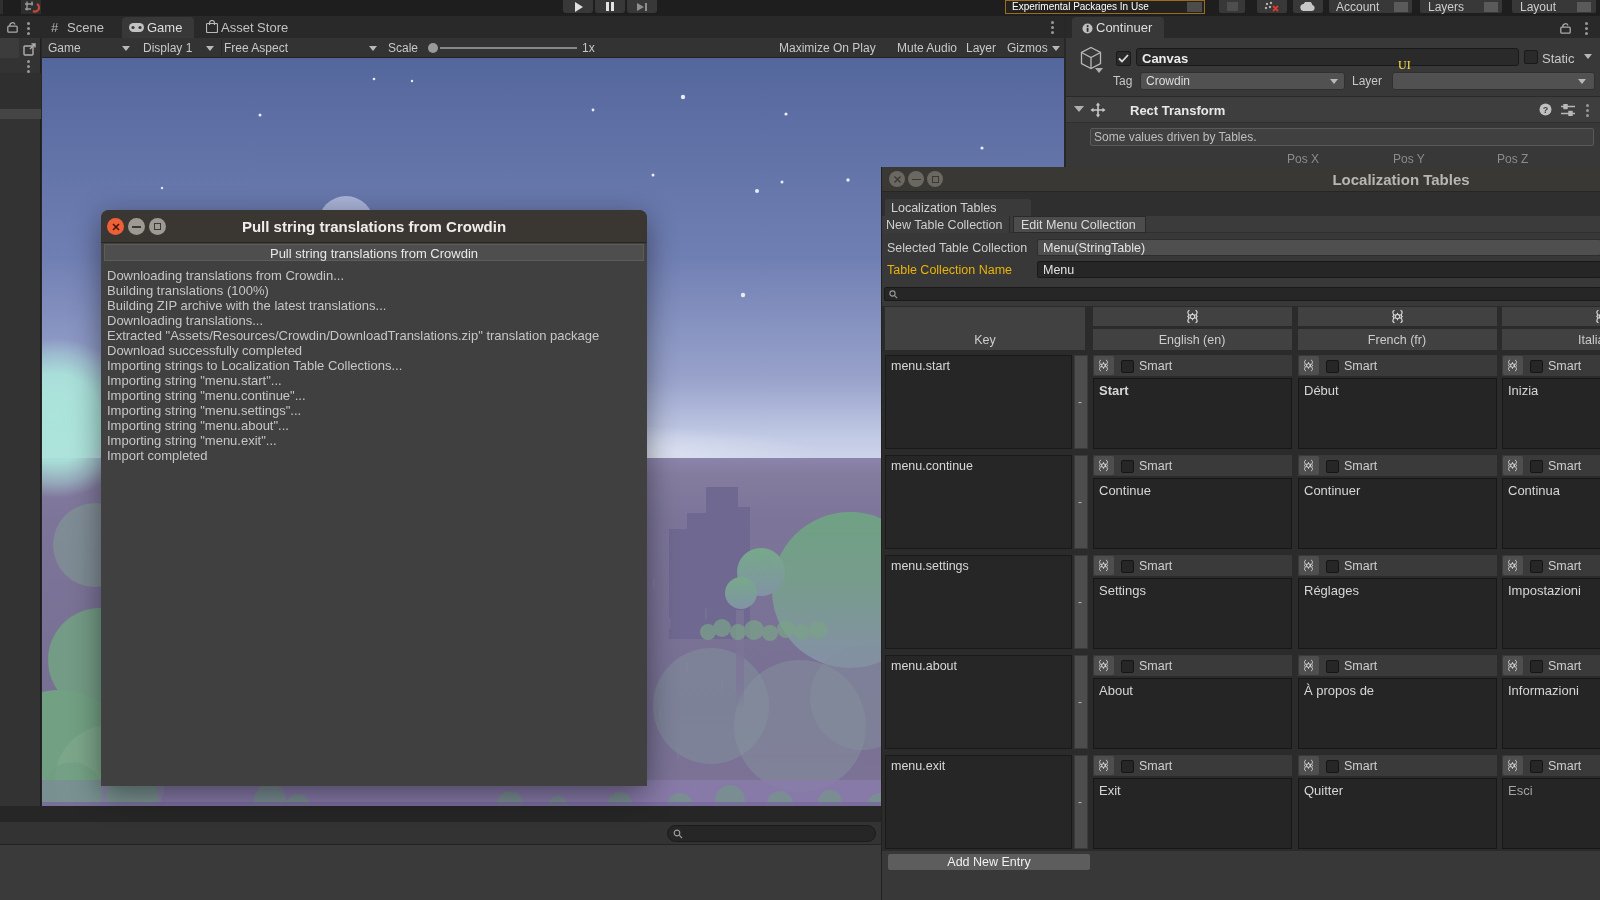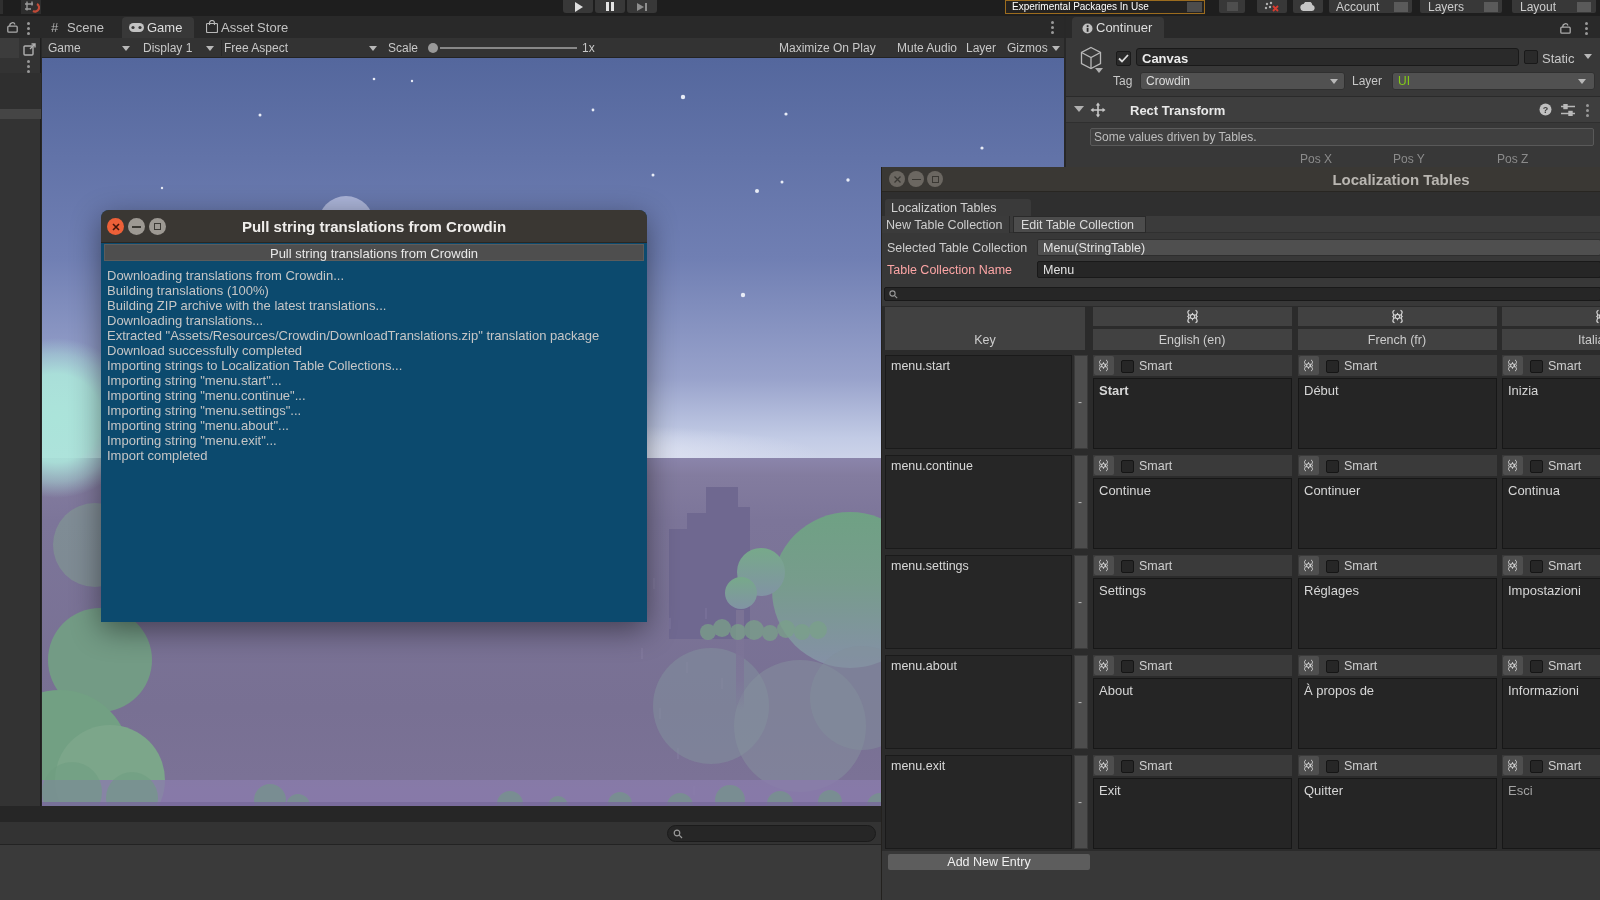--- a/index.html
+++ b/index.html
@@ -305,21 +305,21 @@
   <div class="abs" style="left:458px;top:34px;width:14px;height:14px;background:#2a2a2a;border:1px solid #191919;border-radius:2px;"></div>
   <div class="txt" style="left:476px;top:35px;color:#c8c8c8;font-size:13px;">Static</div>
   <div class="caret" style="left:518px;top:38px;"></div>
   
   <div class="txt" style="left:47px;top:58px;">Tag</div>
   <div class="abs" style="left:74px;top:56px;width:205px;height:18px;background:#515151;border:1px solid #303030;border-radius:3px;"></div>
   <div class="txt" style="left:80px;top:58px;color:#dddddd;">Crowdin</div>
   <div class="caret" style="left:264px;top:63px;"></div>
   <div class="txt" style="left:286px;top:58px;">Layer</div>
   <div class="abs" style="left:326px;top:56px;width:203px;height:18px;background:#515151;border:1px solid #303030;border-radius:3px;"></div>
-  <div class="txt" style="left:332px;top:58px;color:#84cc16;">UI</div>
+  <div class="txt" style="left:332px;top:42px;color:#fde047;font-family:Liberation Serif, serif;">UI</div>
   <div class="caret" style="left:512px;top:63px;"></div>
   
   <div class="abs" style="left:0;top:80px;width:534px;height:27px;background:#3e3e3e;border-top:1px solid #2a2a2a;border-bottom:1px solid #2f2f2f;"></div>
   <div class="abs" style="left:8px;top:90px;width:0;height:0;border-left:5px solid transparent;border-right:5px solid transparent;border-top:6px solid #b0b0b0;"></div>
   <svg class="abs" style="left:24px;top:86px;" width="16" height="16" viewBox="0 0 16 16">
     <g stroke="#c8c8c8" stroke-width="1.6" fill="none">
             <path d="M8 3 V13 M3 8 H13"></path>
           </g>
     <g fill="#c8c8c8">
             <path d="M8 0.5 L10.2 3.5 H5.8 Z"></path>
@@ -342,21 +342,21 @@
   </svg>
   <div class="kebab" style="left:520px;top:88px;">
           <i></i>
           <i></i>
           <i></i>
         </div>
   
   <div class="abs" style="left:24px;top:112px;width:504px;height:18px;background:#404040;border:1px solid #595959;border-radius:2px;"></div>
   <div class="txt" style="left:28px;top:114px;color:#bdbdbd;">Some values driven by Tables.</div>
   
-  <div class="txt" style="left:234px;top:136px;color:#8b8b8b;">Pos X</div>
+  <div class="txt" style="left:221px;top:136px;color:#8b8b8b;">Pos X</div>
   <div class="txt" style="left:327px;top:136px;color:#8b8b8b;">Pos Y</div>
   <div class="txt" style="left:431px;top:136px;color:#8b8b8b;">Pos Z</div>
 </path></div>
 
 <div class="abs" id="locwin" style="left:881px;top:167px;width:719px;height:733px;background:#383838;border-left:1px solid #23211e;">
 
   <div class="abs" style="left:0;top:0;width:719px;height:25px;background:#3a3834;border-bottom:1px solid #282622;"></div>
   <div class="abs" style="left:7px;top:4px;width:16px;height:16px;border-radius:50%;background:#6b6761;"></div>
   <svg class="abs" style="left:11px;top:8px;" width="9" height="9" viewBox="0 0 9 9">
         <path d="M1.5 1.5 L7.5 7.5 M7.5 1.5 L1.5 7.5" stroke="#3a3833" stroke-width="1.3"></path>
@@ -368,27 +368,27 @@
   <div class="txt" style="left:519px;top:4px;transform:translateX(-50%);color:#b9b6b1;font-size:15px;font-weight:bold;">Localization Tables</div>
 
   <div class="abs" style="left:0;top:25px;width:719px;height:24px;background:#2f2f2f;"></div>
   <div class="abs" style="left:3px;top:32px;width:146px;height:17px;background:#3a3a3a;border-radius:3px 3px 0 0;"></div>
   <div class="txt" style="left:9px;top:34px;color:#d2d2d2;font-size:12.5px;">Localization Tables</div>
 
   <div class="abs" style="left:0;top:49px;width:719px;height:17px;background:#3b3b3b;border-bottom:1px solid #303030;"></div>
   <div class="abs" style="left:0px;top:49px;width:128px;height:17px;background:#3b3b3b;border-right:1px solid #2a2a2a;"></div>
   <div class="txt" style="left:4px;top:51px;color:#cdcdcd;font-size:12.5px;">New Table Collection</div>
   <div class="abs" style="left:131px;top:49px;width:133px;height:17px;background:#4c4c4c;border:1px solid #2a2a2a;"></div>
-  <div class="txt" style="left:139px;top:51px;color:#dadada;font-size:12.5px;">Edit Table Collection</div>
+  <div class="txt" style="left:139px;top:51px;color:#dadada;font-size:12.5px;">Edit Menu Collection</div>
 
   <div class="txt" style="left:5px;top:74px;color:#cdcdcd;font-size:12.5px;">Selected Table Collection</div>
   <div class="abs" style="left:155px;top:72px;width:564px;height:17px;background:#4f4f4f;border:1px solid #2e2e2e;border-radius:2px;"></div>
   <div class="txt" style="left:161px;top:74px;color:#e2e2e2;font-size:12.5px;">Menu(StringTable)</div>
 
-  <div class="txt" style="left:5px;top:96px;color:#fca5a5;font-size:12.5px;">Table Collection Name</div>
+  <div class="txt" style="left:5px;top:96px;color:#eab308;font-size:12.5px;">Table Collection Name</div>
   <div class="abs" style="left:155px;top:94px;width:564px;height:17px;background:#262626;border:1px solid #191919;border-radius:2px;"></div>
   <div class="txt" style="left:161px;top:96px;color:#e2e2e2;font-size:12.5px;">Menu</div>
 
   <div class="abs" style="left:2px;top:120px;width:717px;height:14px;background:#262626;border:1px solid #191919;border-radius:2px;"></div>
   <svg class="abs" style="left:7px;top:123px;" width="9" height="9" viewBox="0 0 9 9">
     <circle cx="3.5" cy="3.5" r="2.6" fill="none" stroke="#9a9a9a" stroke-width="1.1"></circle>
     <path d="M5.6 5.6 L8.2 8.2" stroke="#9a9a9a" stroke-width="1.1"></path>
   </svg>
 
   <div class="abs" style="left:0px;top:139px;width:719px;height:545px;background:#2b2b2b;"></div>
@@ -657,21 +657,21 @@
           <circle cx="7.5" cy="7.5" r="2.2"></circle>
           <path d="M7.5 5.3 V4.2 M7.5 9.7 V10.8 M5.6 6.4 L4.7 5.9 M9.4 6.4 L10.3 5.9 M5.6 8.6 L4.7 9.1 M9.4 8.6 L10.3 9.1"></path>
         </g>
       </svg>
       <div class="abs" style="left:648px;top:593px;width:13px;height:13px;background:#262626;border:1px solid #151515;border-radius:2px;"></div>
       <div class="txt" style="left:666px;top:592px;color:#cdcdcd;font-size:12.5px;">Smart</div>
       <div class="abs" style="left:620px;top:611px;width:99px;height:71px;background:#252525;border:1px solid #171717;"></div>
       <div class="txt" style="left:626px;top:616px;color:#a3a3a3;font-size:13px;">Esci</div>
     </div>
 
-<div class="abs" id="dialog" style="left:101px;top:210px;width:546px;height:412px;background:#0c4a6e;border-radius:8px 8px 0 0;box-shadow:0 8px 30px rgba(0,0,0,0.45);">
+<div class="abs" id="dialog" style="left:101px;top:210px;width:546px;height:576px;background:#404040;border-radius:8px 8px 0 0;box-shadow:0 8px 30px rgba(0,0,0,0.45);">
   <div class="abs" style="left:0;top:0;width:546px;height:33px;background:#3a3733;border-radius:8px 8px 0 0;border-bottom:1px solid #2a2723;"></div>
   <div class="abs" style="left:6px;top:8px;width:17px;height:17px;border-radius:50%;background:#ee6038;"></div>
   <svg class="abs" style="left:10.5px;top:12.5px;" width="8" height="8" viewBox="0 0 8 8">
         <path d="M1 1 L7 7 M7 1 L1 7" stroke="#43150a" stroke-width="1.6"></path>
       </svg>
   <div class="abs" style="left:27px;top:8px;width:17px;height:17px;border-radius:50%;background:#9d9993;"></div>
   <div class="abs" style="left:31px;top:16px;width:9px;height:1.8px;background:#3b3934;"></div>
   <div class="abs" style="left:48px;top:8px;width:17px;height:17px;border-radius:50%;background:#9d9993;"></div>
   <div class="abs" style="left:53px;top:13px;width:7px;height:7px;border:1.5px solid #3b3934;"></div>
   <div class="txt" style="left:273px;top:8px;transform:translateX(-50%);color:#efedeb;font-size:15px;font-weight:bold;">Pull string translations from Crowdin</div>

